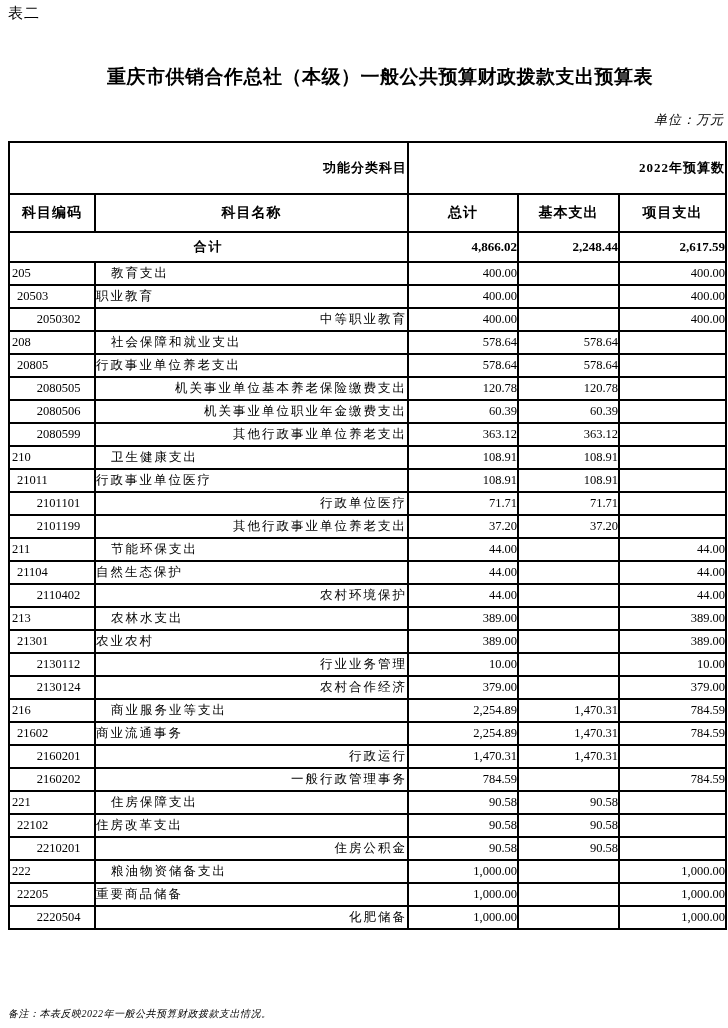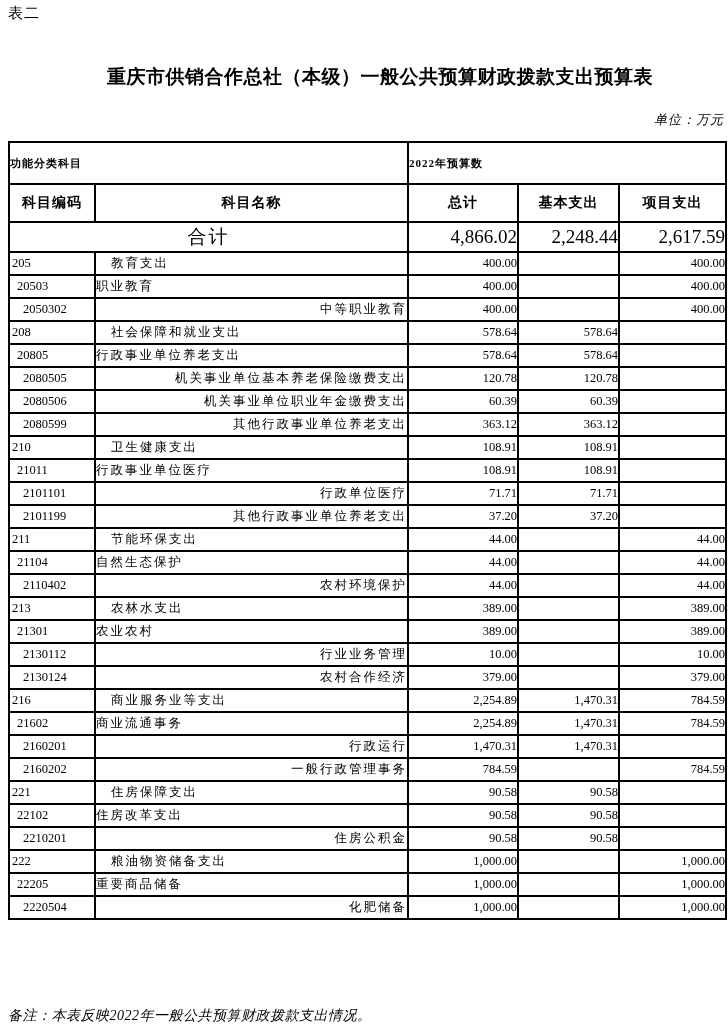--- a/index.html
+++ b/index.html
@@ -56,64 +56,64 @@
   table.budget col.c-basic   { width: 101px; }
   table.budget col.c-project { width: 107px; }
   table.budget th, table.budget td {
     border: 2px solid #000000;
     padding: 0;
     overflow: hidden;
     white-space: nowrap;
     box-sizing: border-box;
   }
   tr.hdr-group th {
-    height: 42px;
-    font-size: 11px;
+    height: 52px;
+    font-size: 13px;
     font-weight: bold;
-    text-align: left;
+    text-align: right;
     letter-spacing: 1px;
   }
   tr.hdr-cols th {
     height: 38px;
     font-size: 14px;
     font-weight: bold;
     text-align: center;
     letter-spacing: 1px;
   }
   tr.total-row td {
     height: 30px;
-    font-weight: normal;
-    font-size: 19px;
+    font-weight: bold;
+    font-size: 13px;
   }
   tr.total-row td.t-label {
     text-align: center;
     letter-spacing: 2px;
   }
   td.num {
     text-align: right;
     padding-right: 3px;
     font-size: 12.5px;
   }
   tbody.data td {
     height: 23px;
     font-size: 12.5px;
   }
   td.code { text-align: left; }
   td.code.lv1 { padding-left: 2px; }
   td.code.lv2 { padding-left: 7px; }
-  td.code.lv3 { padding-left: 13px; }
+  td.code.lv3 { padding-left: 13px; text-align: center; }
   td.name { text-align: left; letter-spacing: 2px; }
   td.name.lv1 { padding-left: 15px; }
   td.name.lv2 { }
   td.name.lv3 { padding-left: 28px; text-align: right; }
   .footer-note {
     position: absolute;
     top: 1007px;
     left: 8px;
-    font-size: 14px;
+    font-size: 10px;
     font-style: italic;
     letter-spacing: 0.5px;
   }
 </style>
 </head>
 <body>
 
 <div class="sheet">
 
   <div class="table-label">表二</div>

